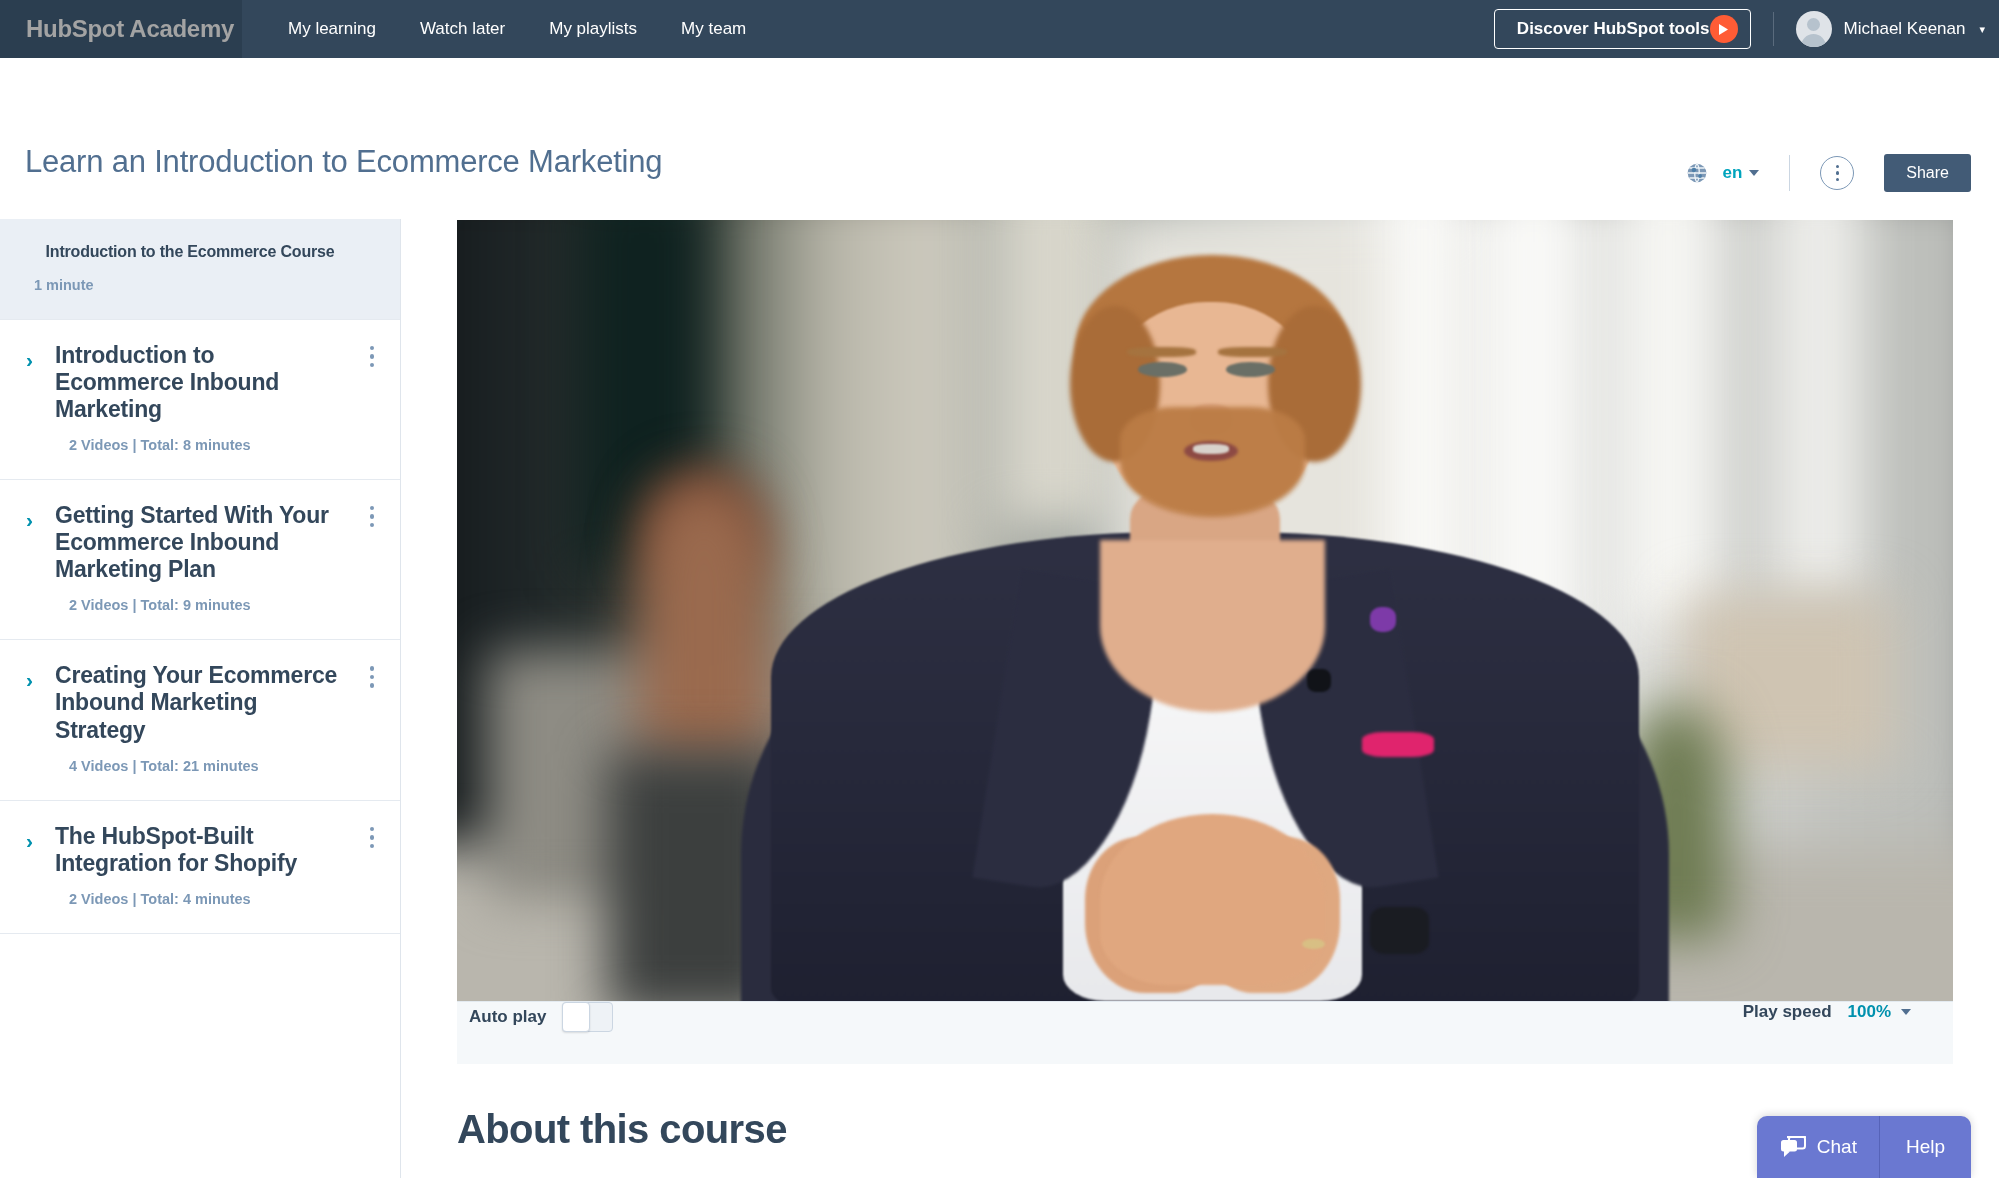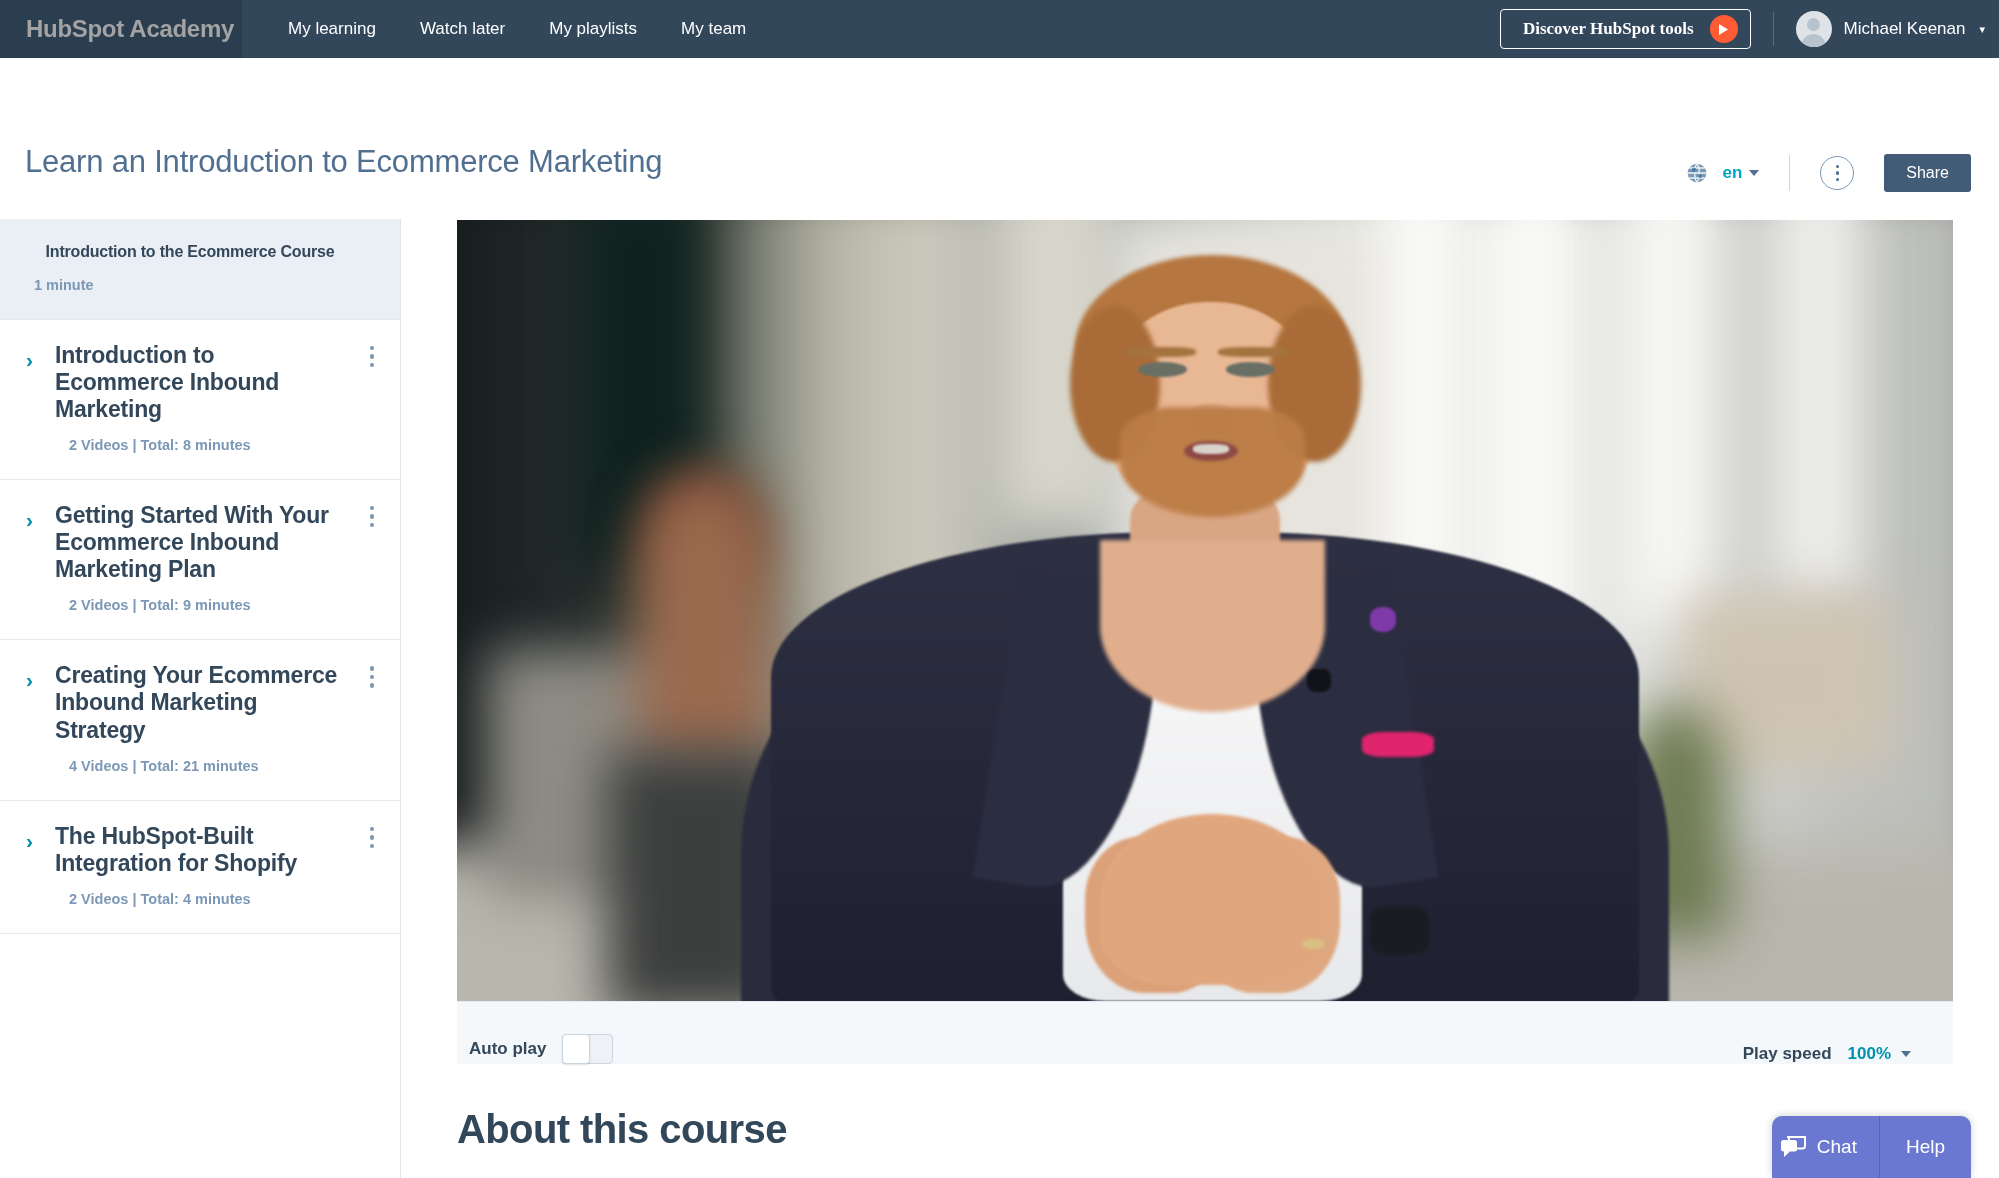--- a/index.html
+++ b/index.html
@@ -35,23 +35,22 @@
     cursor: pointer; line-height: 58px;
   }
   #nav-links { display: flex; align-items: center; margin-left: 24px; }
   #nav-right {
     margin-left: auto; display: flex; align-items: center;
     padding-right: 14px; height: 58px;
   }
   #discover-btn {
     border: 1px solid #ffffff; border-radius: 4px;
     height: 40px; display: flex; align-items: center;
-    padding: 0 12px 0 22px; gap: 16px; cursor: pointer;
+    padding: 0 12px 0 22px; cursor: pointer;
     background: transparent;
-    font-family: Liberation Serif, serif;
   }
   #discover-label { color: #fff; font-size: 17px; font-weight: 700; white-space: nowrap; }
   #discover-play {
     width: 28px; height: 28px; border-radius: 50%;
     background: #ff5c35; display: flex;
     align-items: center; justify-content: center; flex: 0 0 auto;
   }
   #discover-play svg { display:block; }
   #nav-divider {
     width: 1px; height: 34px; background: #5a6b7d;
@@ -320,21 +319,21 @@
   #ring {
     left: 56.5%; top: 92%; width: 1.5%; height: 1.4%;
     background: #d8bf84; border-radius: 50%; filter: blur(1px);
   }
 
   
   #control-bar {
     position: absolute; left: 55px; top: 782px;
     width: 1496px; height: 63px;
     background: #f5f8fa; border-top: 1px solid #e3eaf0;
-    display: flex; align-items: flex-end; gap: 21px;
+    display: flex; align-items: flex-start; gap: 21px;
   }
   #autoplay-group { display: flex; align-items: center; margin-left: 12px; }
   #autoplay-label {
     font-size: 17px; color: #33475b; font-weight: 700; margin-right: 16px;
   }
   #autoplay-toggle {
     width: 51px; height: 30px; border-radius: 4px;
     border: 1px solid #cbd6e2; background: #eef2f6;
     position: relative; cursor: pointer;
   }
@@ -366,21 +365,21 @@
   
   #chat-widget {
     position: absolute; right: 28px; bottom: 0;
     height: 62px; background: #6a78d1;
     border-radius: 10px 10px 0 0;
     display: flex; align-items: center;
     box-shadow: 0 -1px 8px rgba(0,0,0,.16);
   }
   #chat-btn {
     display: flex; align-items: center; gap: 11px;
-    padding: 0 22px 0 8px; height: 62px; cursor: pointer;
+    padding: 0 22px 0 23px; height: 62px; cursor: pointer;
   }
   #chat-bubble-icon { width: 26px; height: 22px; position: relative; flex: 0 0 auto; }
   #chat-label, #help-label { color: #ffffff; font-size: 19px; }
   #chat-sep { width: 1px; height: 62px; background: #5663b8; }
   #help-btn {
     padding: 0 26px; height: 62px; display: flex;
     align-items: center; cursor: pointer;
   }
 </style>
 </head>

